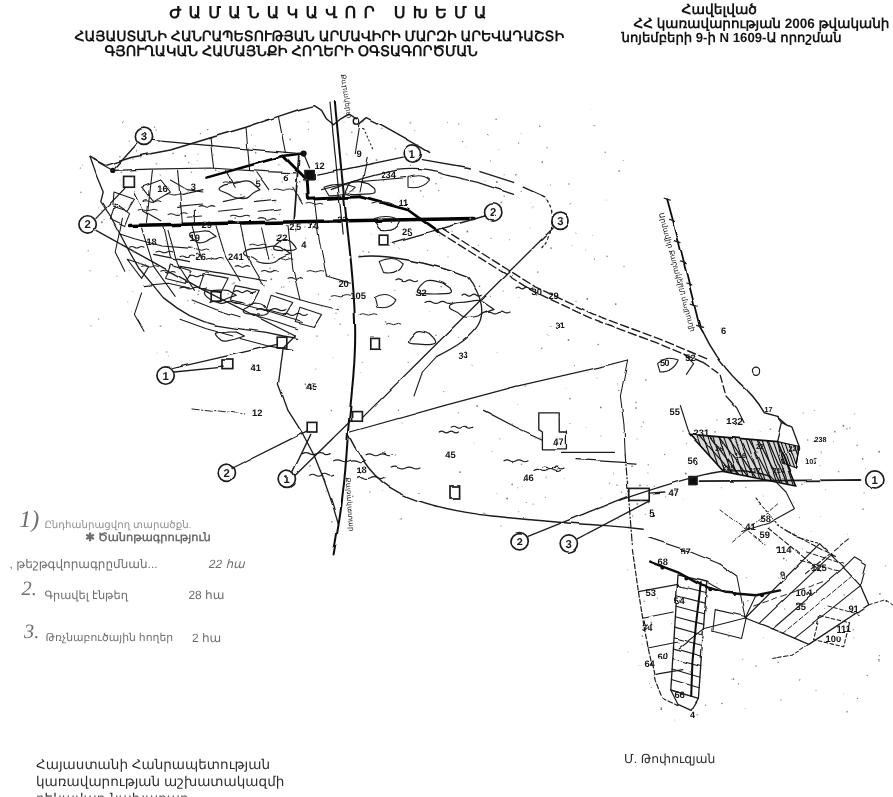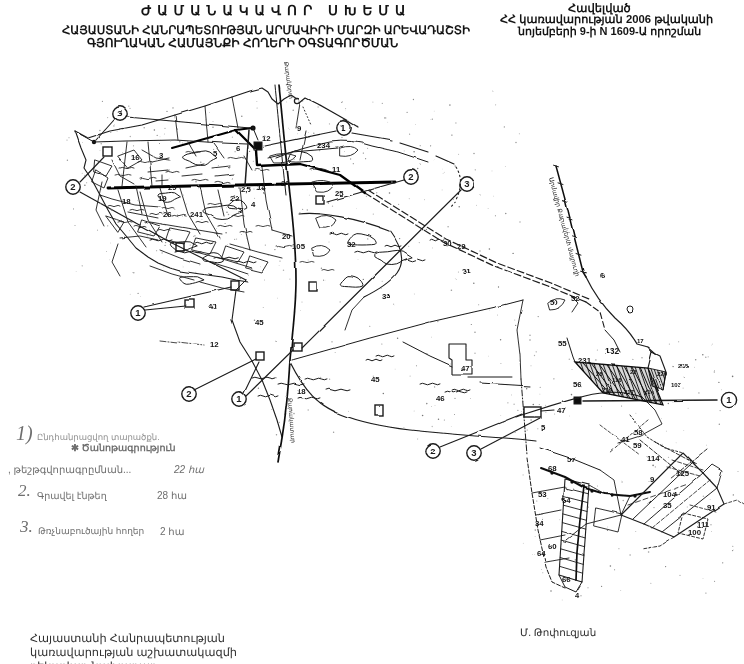--- a/index.html
+++ b/index.html
@@ -9,21 +9,21 @@
 .gray{color:#6e6e6e;filter:blur(0.35px);}
 .gray2{color:#909090;filter:blur(0.4px);text-align:center;}
 </style>
 </head>
 <body>
 <div class="abs hdr" style="left:141px;top:2px;font-size:13.5px;letter-spacing:6px;">ԺԱՄԱՆԱԿԱՎՈՐ ՍԽԵՄԱ</div>
 <div class="abs hdr" style="left:62px;top:23px;font-size:11.7px;">ՀԱՅԱՍՏԱՆԻ ՀԱՆՐԱՊԵՏՈՒԹՅԱՆ ԱՐՄԱՎԻՐԻ ՄԱՐԶԻ ԱՐԵՎԱԴԱՇՏԻ</div>
 <div class="abs hdr" style="left:87px;top:36px;font-size:12px;">ԳՅՈՒՂԱԿԱՆ ՀԱՄԱՅՆՔԻ ՀՈՂԵՐԻ ՕԳՏԱԳՈՐԾՄԱՆ</div>
 
 <div class="abs hdr" style="left:568px;top:1px;font-size:11.5px;text-align:center;">Հավելված</div>
-<div class="abs hdr" style="left:500px;top:13px;font-size:11.3px;text-align:center;">ՀՀ կառավարության 2006 թվականի</div>
+<div class="abs hdr" style="left:528px;top:13px;font-size:11.3px;text-align:center;">ՀՀ կառավարության 2006 թվականի</div>
 <div class="abs hdr" style="left:518px;top:25px;font-size:11px;">նոյեմբերի 9-ի N 1609-Ա որոշման</div>
 
 <div class="abs gray" style="left:71px;top:410px;font-size:9.5px;font-weight:700;margin-top:32px;">✱ Ծանոթագրություն</div>
 <div class="abs gray" style="left:16px;top:422px;font-size:20px;font-style:italic;font-family:'Liberation Serif',serif;">1)</div>
 <div class="abs gray2" style="left:37px;top:432px;font-size:8.5px;">Ընդհանրացվող տարածքն.</div>
 <div class="abs gray" style="left:8px;top:464px;font-size:10px;">, թեշթգվորագրըմնան...</div>
 <div class="abs gray" style="left:174px;top:464px;font-size:10px;font-style:italic;">22 հա</div>
 <div class="abs gray" style="left:18px;top:481px;font-size:17px;font-style:italic;font-family:'Liberation Serif',serif;">2.</div>
 <div class="abs gray" style="left:37px;top:490px;font-size:9.5px;">Գրավել էնթեղ</div>
 <div class="abs gray" style="left:157px;top:490px;font-size:10px;">28 հա</div>

